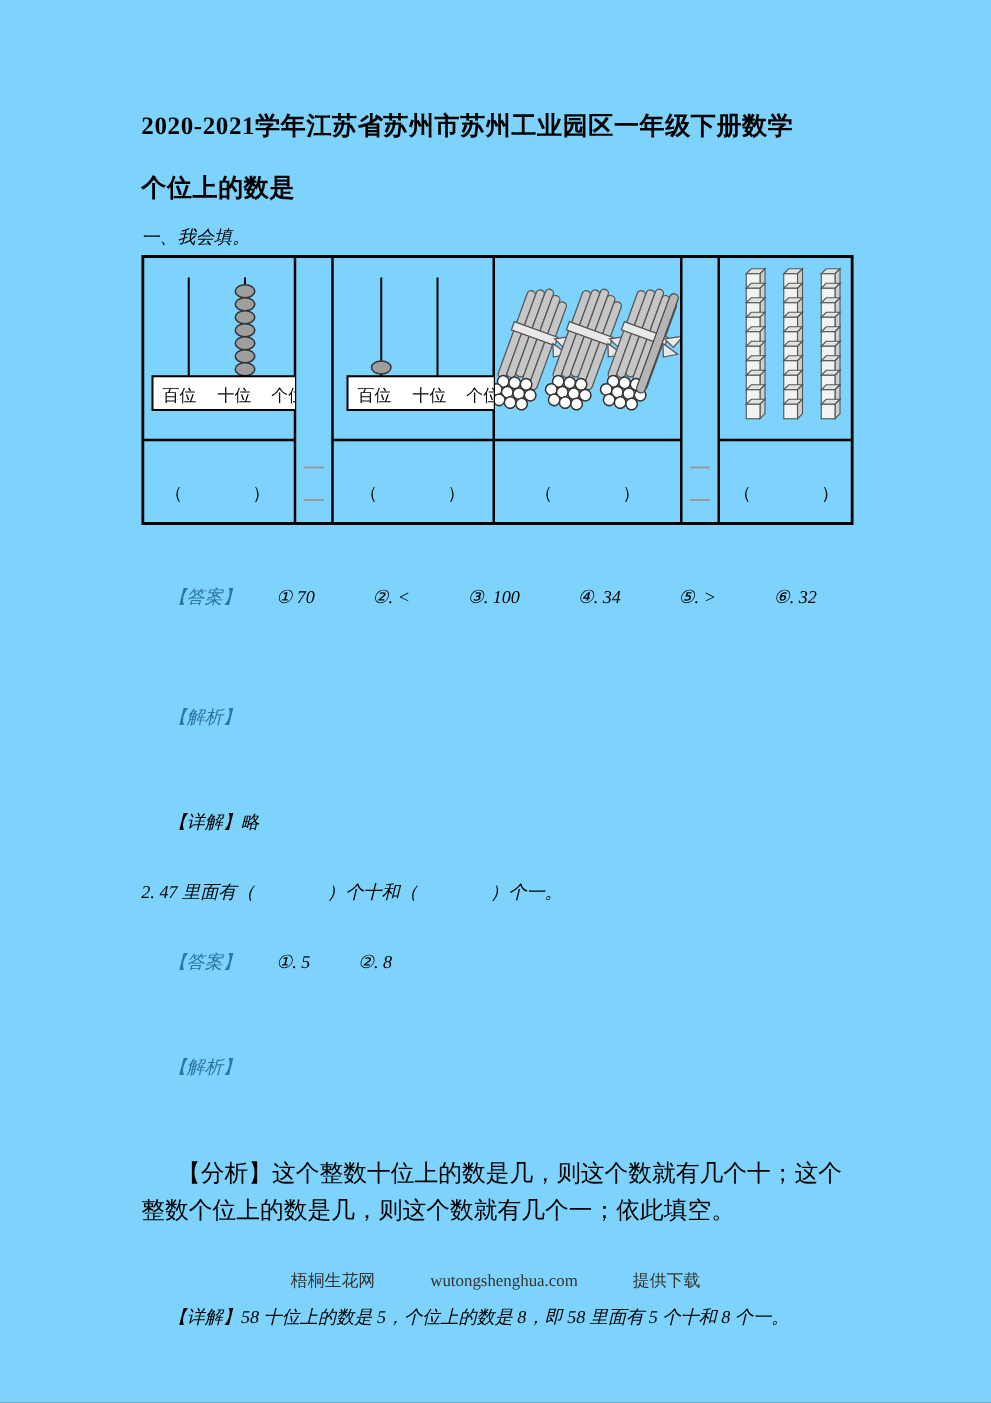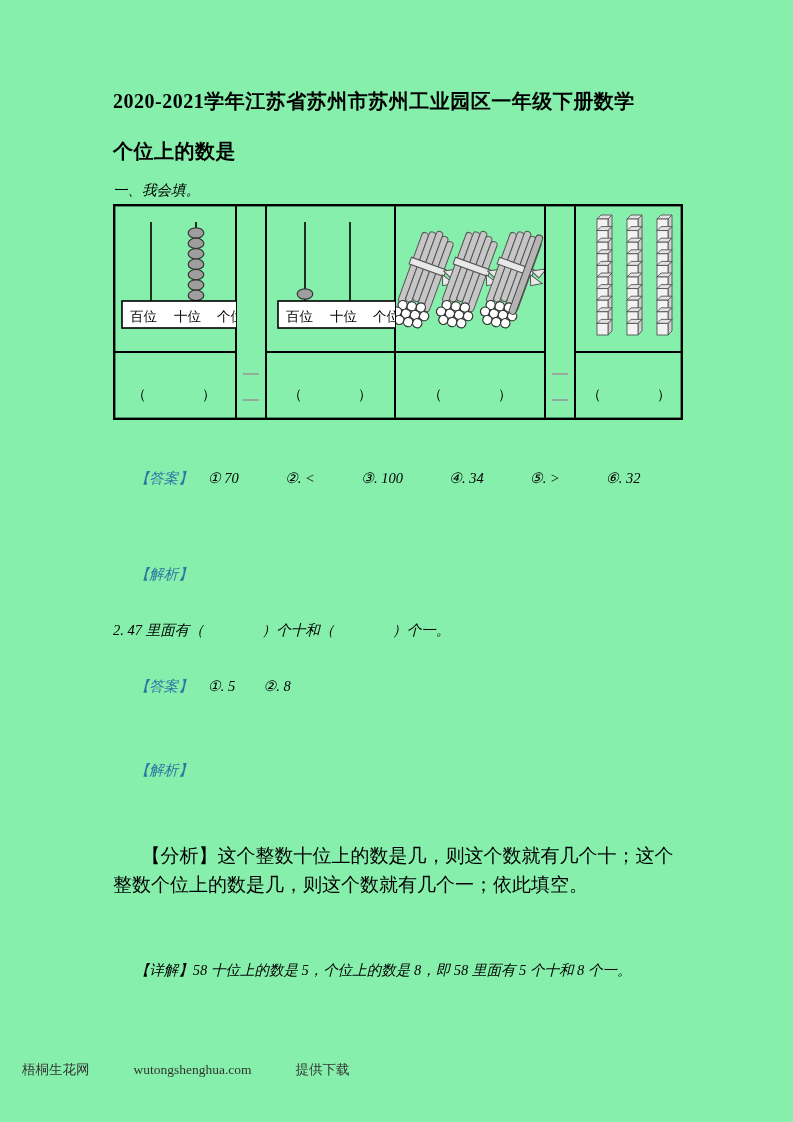--- a/index.html
+++ b/index.html
@@ -1,29 +1,29 @@
 <!DOCTYPE html>
 <html><head>
 <meta charset="utf-8">
 <style>
   html,body{margin:0;padding:0;background:#888;}
-  .page{position:relative;width:793px;height:1122px;background:#86efac;margin:0 auto;
+  .page{position:relative;width:793px;height:1122px;background:#7dd3fc;margin:0 auto;
         font-family:"Liberation Serif","DejaVu Serif",serif;color:#000;overflow:hidden;}
   .content{position:absolute;left:113px;top:76px;width:572px;}
   .title{font-size:20px;font-weight:bold;line-height:50px;letter-spacing:0.5px;}
   .line{font-size:14.5px;line-height:28px;white-space:pre-wrap;font-style:italic;}
   .para{font-size:19px;line-height:29px;white-space:pre-wrap;}
   .blue{color:#2E74A4;}
-  .ans-label{margin-right:15px;}
+  .ans-label{margin-right:28px;}
   .ans-item{margin-right:46px;}
-  .ans-item-sm{margin-right:28px;}
+  .ans-item-sm{margin-right:38px;}
   .mt16{margin-top:16px;}
   .mt12{margin-top:12px;}
   .figure{display:block;}
-  .footer{position:absolute;left:0;top:1056px;width:100%;text-align:left;
+  .footer{position:absolute;left:0;top:1011px;width:100%;text-align:center;
           font-size:13.5px;color:#333;line-height:28px;font-family:Liberation Serif, serif;}
   .footer span{margin:0 22px;}
   svg text{font-family:"Liberation Serif","DejaVu Serif",serif;}
 </style>
 </head>
 <body>
 
 <div class="page">
   <div class="content">
 
@@ -183,20 +183,23 @@
         <line x1="439" y1="196" x2="455" y2="196"></line>
       </g>
     </svg>
 
     <div class="line mt16">
       <span class="blue ans-label">【答案】</span><span class="ans-item">① 70</span><span class="ans-item">②. &lt;</span><span class="ans-item">③. 100</span><span class="ans-item">④. 34</span><span class="ans-item">⑤. &gt;</span><span>⑥. 32</span>
     </div>
     <div class="line mt12">
       <span class="blue">【解析】</span>
     </div>
+    <div class="line">
+      <span>【详解】</span><span>略</span>
+    </div>
 
     <div class="line">2. 47 里面有（　　　　）个十和（　　　　）个一。</div>
     <div class="line">
       <span class="blue ans-label">【答案】</span><span class="ans-item-sm">①. 5</span><span>②. 8</span>
     </div>
     <div class="line">
       <span class="blue">【解析】</span>
     </div>
     <div class="para">
       <span>【分析】</span><span>这个整数十位上的数是几，则这个数就有几个十；这个整数个位上的数是几，则这个数就有几个一；依此填空。</span>

